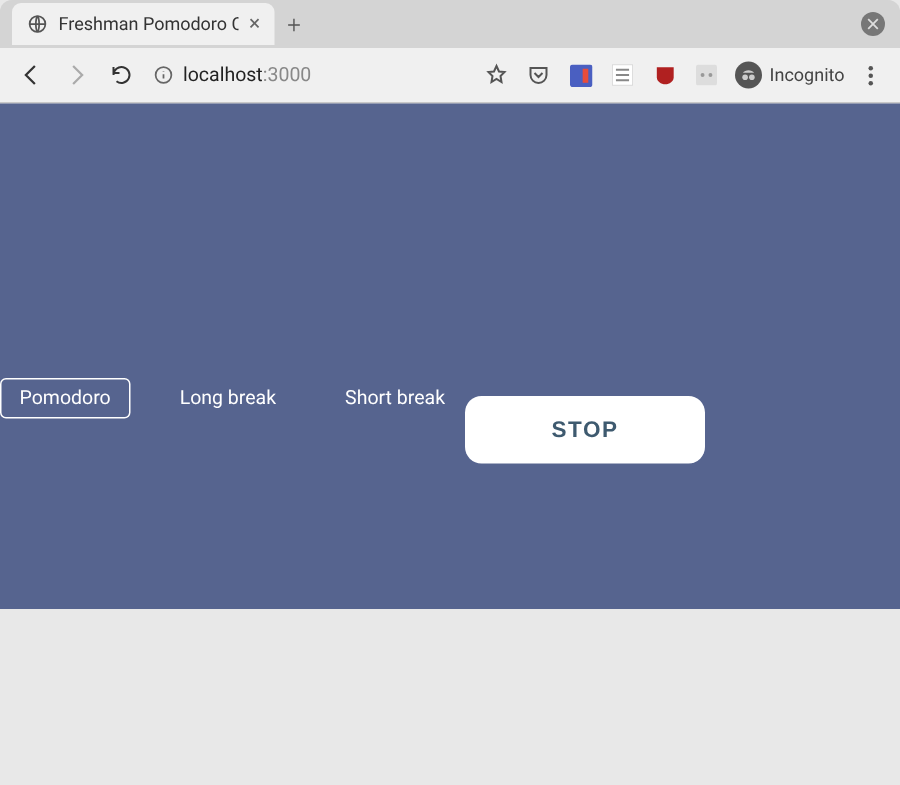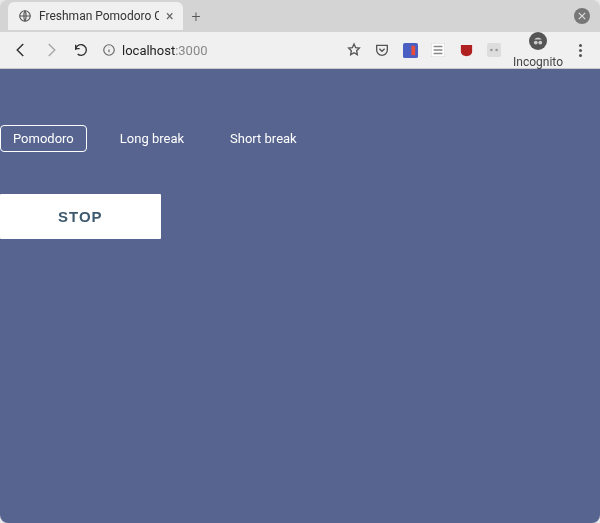--- a/index.html
+++ b/index.html
@@ -122,21 +122,20 @@
       justify-content: center;
       font-size: 14px;
       color: #555;
     }
     .incognito {
       display: flex;
       align-items: center;
       gap: 5px;
       font-size: 12px;
       color: #444;
-      flex-direction: column;
     }
     .incognito-badge {
       width: 18px;
       height: 18px;
       border-radius: 50%;
       background: #555;
       display: flex;
       align-items: center;
       justify-content: center;
     }
@@ -147,24 +146,23 @@
       padding: 0 6px;
     }
     .menu-dots span {
       width: 3px;
       height: 3px;
       background: #555;
       border-radius: 50%;
     }
     .viewport {
       background: #56648f;
-      height: 455px;
-      display: flex;
-      flex-direction: column;
-      align-items: flex-start;
+      height: 337px;
+      display: flex;
+      align-items: center;
       padding-top: 56px;
     }
     .mode-row {
       display: flex;
       gap: 20px;
       align-items: center;
     }
     .mode-btn {
       color: #fff;
       font-size: 13px;
@@ -185,21 +183,21 @@
       font-family: Arial, Helvetica, sans-serif;
     }
     .action-btn {
       margin-top: 42px;
       background: #fff;
       color: #3e5a6f;
       font-weight: 700;
       font-size: 15px;
       letter-spacing: 1px;
       padding: 14px 58px;
-      border-radius: 1px;
+      border-radius: 11px;
       border: none;
     }
   </style>
 </head>
 <body>
 
 <div class="browser-chrome">
   <div class="tab-row">
     <div class="tab">
       <span class="tab-favicon">

